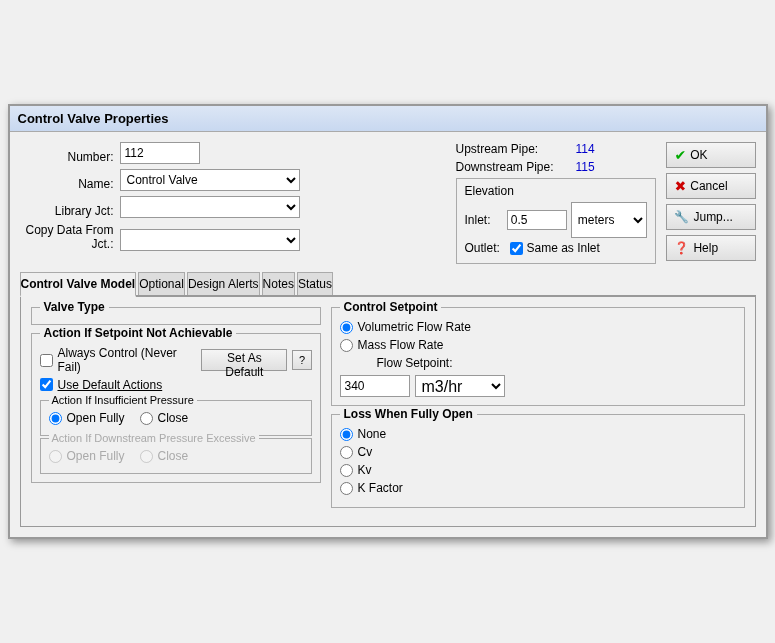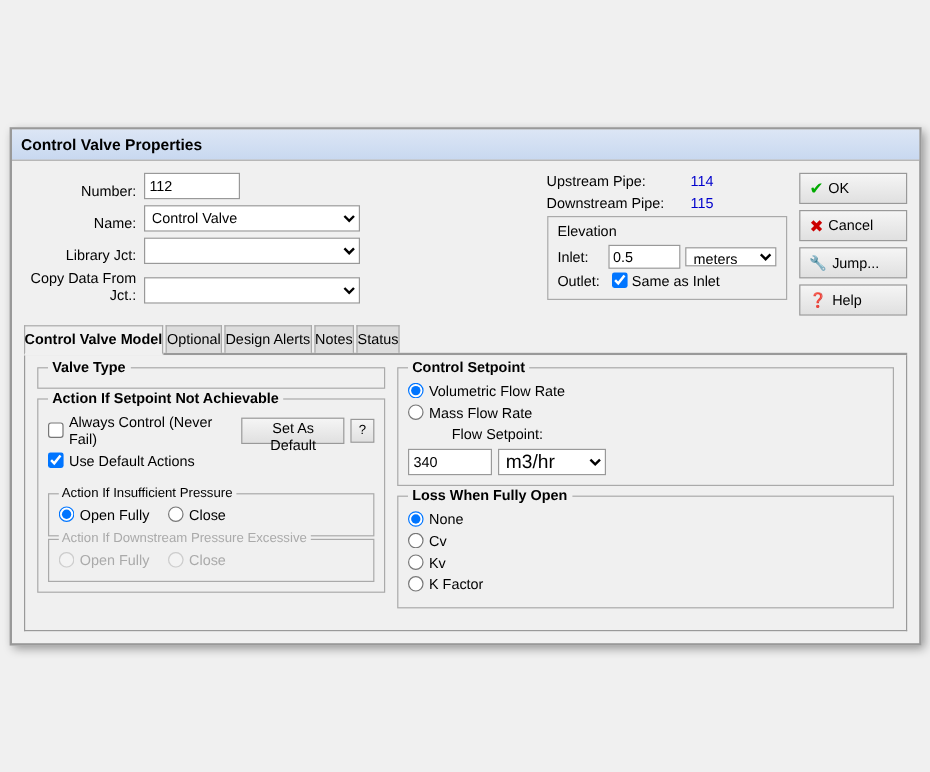--- a/index.html
+++ b/index.html
@@ -107,21 +107,21 @@
     .elevation-input {
       width: 60px;
       height: 20px;
       border: 1px solid #999;
       padding: 1px 3px;
       font-size: 12px;
       background: white;
     }
     .elevation-unit-select {
       width: 80px;
-      height: 16px;
+      height: 36px;
       border: 1px solid #999;
       font-size: 12px;
       background: white;
       margin-left: 4px;
     }
     .same-as-inlet {
       display: flex;
       align-items: center;
       gap: 4px;
       font-size: 12px;
@@ -217,25 +217,26 @@
       font-size: 12px;
       color: #000;
     }
     .radio-row input[type=radio], .radio-row input[type=checkbox] {
       margin: 0;
       width: 13px;
       height: 13px;
     }
     .checkbox-row {
       display: flex;
-      align-items: center;
+      align-items: flex-start;
       gap: 5px;
-      margin-bottom: 20px;
-      font-size: 12px;
-      color: #000;
+      margin-bottom: 8px;
+      font-size: 12px;
+      color: #000;
+      text-decoration: underline;
     }
     .left-panel { width: 290px; }
     .right-panel { flex: 1; }
 
     
     .sub-group {
       border: 1px solid #aaa;
       padding: 6px 8px;
       margin-top: 5px;
       position: relative;

